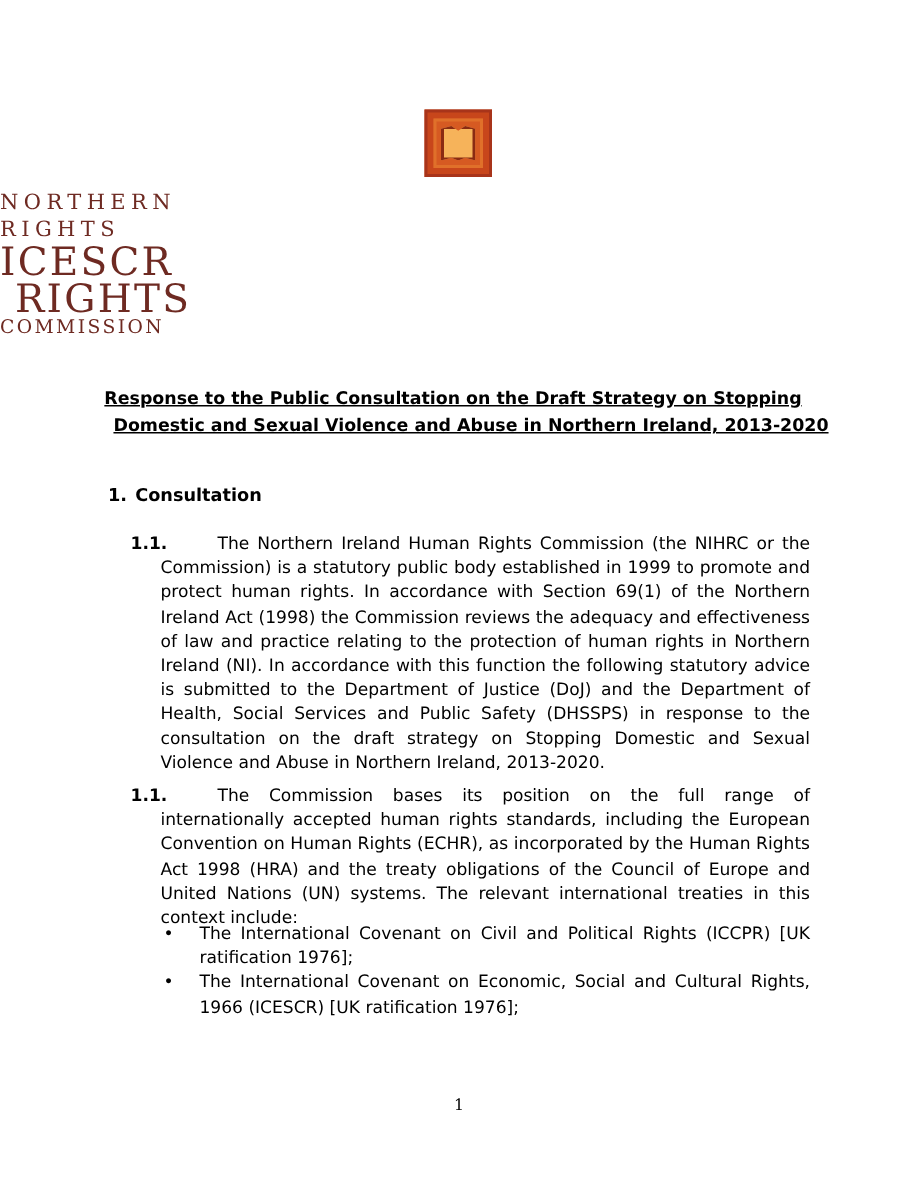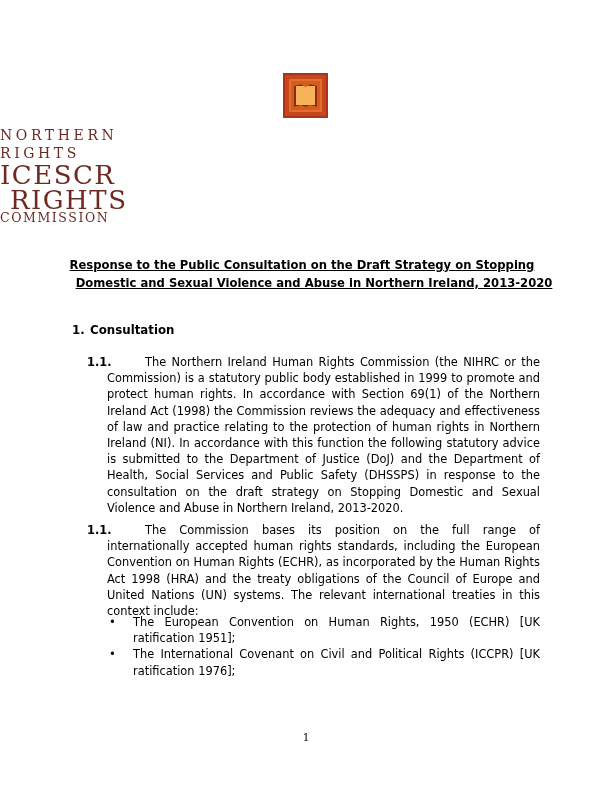--- a/index.html
+++ b/index.html
@@ -58,17 +58,17 @@
   <span class="pnum">1.1.</span>
   <div class="first">The Northern Ireland Human Rights Commission (the NIHRC or the Commission) is a statutory public body established in 1999 to promote and protect human rights. In accordance with Section 69(1) of the Northern Ireland Act (1998) the Commission reviews the adequacy and effectiveness of law and practice relating to the protection of human rights in Northern Ireland (NI). In accordance with this function the following statutory advice is submitted to the Department of Justice (DoJ) and the Department of Health, Social Services and Public Safety (DHSSPS) in response to the consultation on the draft strategy on Stopping Domestic and Sexual Violence and Abuse in Northern Ireland, 2013-2020.</div>
 </div>
 
 <div class="para" style="top:522px;">
   <span class="pnum">1.1.</span>
   <div class="first">The Commission bases its position on the full range of internationally accepted human rights standards, including the European Convention on Human Rights (ECHR), as incorporated by the Human Rights Act 1998 (HRA) and the treaty obligations of the Council of Europe and United Nations (UN) systems. The relevant international treaties in this context include:</div>
 </div>
 
 <ul class="bullets" style="top:614px;">
-  <li>The European Convention on Human Rights, 1950 (ECHR) [UK ratification 1951];</li>
   <li>The International Covenant on Civil and Political Rights (ICCPR) [UK ratification 1976];</li>
+  <li>The International Covenant on Economic, Social and Cultural Rights, 1966 (ICESCR) [UK ratification 1976];</li>
 </ul>
 
 <div class="page-num">1</div>
 
 </body></html>

